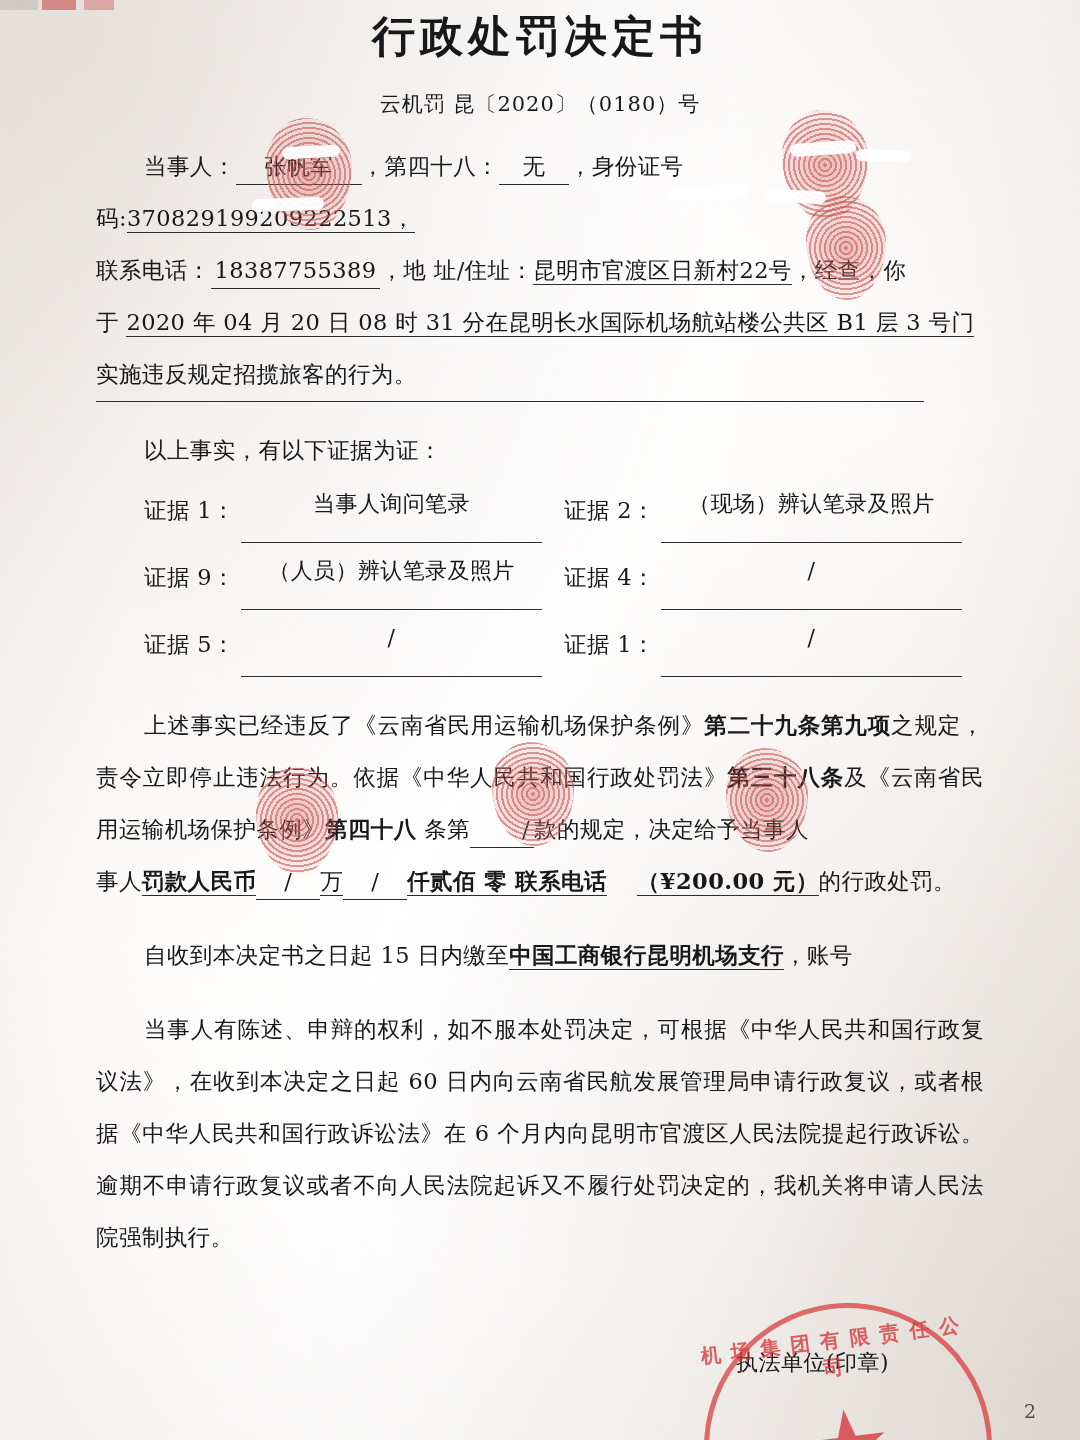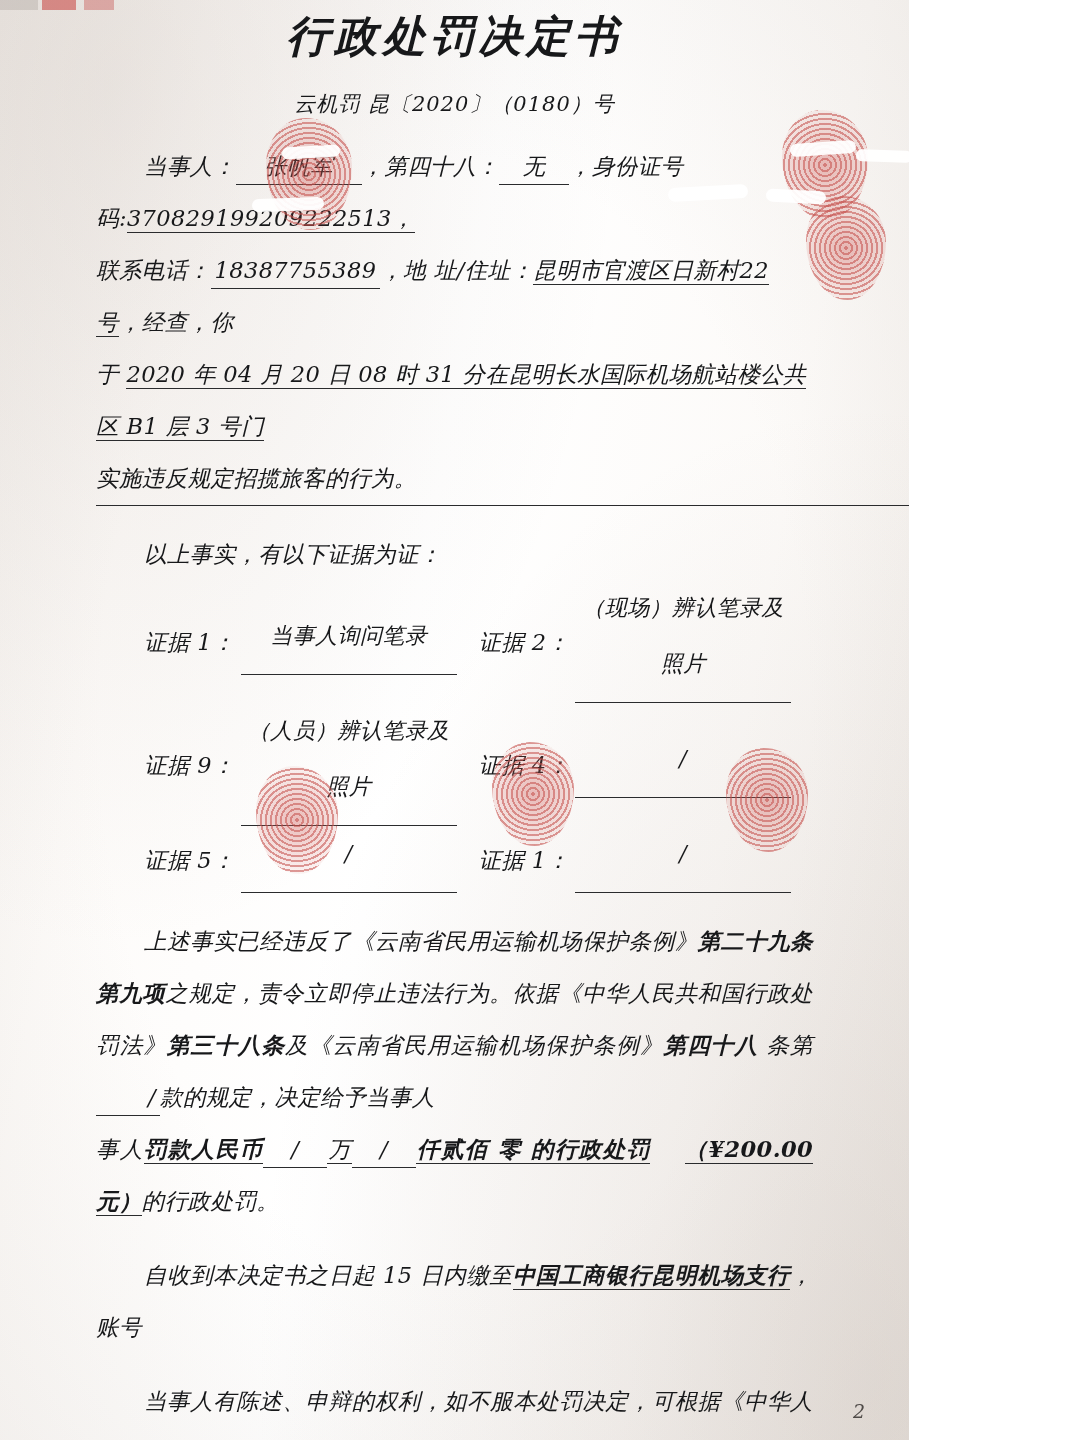--- a/index.html
+++ b/index.html
@@ -10,26 +10,25 @@
     width: 1080px;
     height: 1440px;
     background: #ffffff;
     font-family: "DejaVu Serif", "Liberation Serif", serif;
     overflow: hidden;
   }
 
   
   .page {
     position: relative;
-    width: 909px;
+    width: 1080px;
     height: 1440px;
     background:
       linear-gradient(100deg, #f7f4f1 0%, #fdfbf9 18%, #ffffff 45%, #fcfaf8 75%, #f3efeb 100%);
     overflow: hidden;
-    font-style: italic;
   }
   .page::after {
     content: "";
     position: absolute;
     inset: 0;
     pointer-events: none;
     background:
       radial-gradient(ellipse at 12% 6%, rgba(180,165,155,0.20), rgba(255,255,255,0) 45%),
       radial-gradient(ellipse at 96% 96%, rgba(170,155,145,0.22), rgba(255,255,255,0) 50%),
       radial-gradient(ellipse at 50% 50%, rgba(255,255,255,0) 55%, rgba(190,180,172,0.16) 100%);
@@ -276,21 +275,21 @@
           <span class="val">/</span>
         </div>
       </div>
     </div>
 
     <div class="blk">
       <p class="para indent">
         <span>上述事实已经违反了《云南省民用运输机场保护条例》</span><span class="bold">第二十九条第九项</span><span>之规定，责令立即停止违法行为。依据《中华人民共和国行政处罚法》</span><span class="bold">第三十八条</span><span>及《云南省民用运输机场保护条例》</span><span class="bold">第四十八</span>&nbsp;<span>条第</span><span class="fill w-blank">/</span><span>款的规定，决定给予当事人</span>
       </p>
       <p class="para">
-        <span>事人</span><span class="u-underline bold">罚款人民币</span><span class="fill w-blank">/</span><span class="u-underline">万</span><span class="fill w-blank">/</span><span class="u-underline bold">仟贰佰 零 的行政处罚</span>&nbsp;&nbsp;&nbsp;&nbsp;<span class="u-underline bold">（¥200.00 元）</span><span>的行政处罚。</span>
+        <span>事人</span><span class="u-underline bold">罚款人民币</span><span class="fill w-blank">/</span><span class="u-underline">万</span><span class="fill w-blank">/</span><span class="u-underline bold">仟贰佰 零 联系电话</span>&nbsp;&nbsp;&nbsp;&nbsp;<span class="u-underline bold">（¥200.00 元）</span><span>的行政处罚。</span>
       </p>
     </div>
 
     <div class="blk">
       <p class="para indent">
         <span>自收到本决定书之日起 15 日内缴至</span><span class="u-underline bold">中国工商银行昆明机场支行</span><span>，账号</span>
       </p>
     </div>
 
     <div class="blk">

